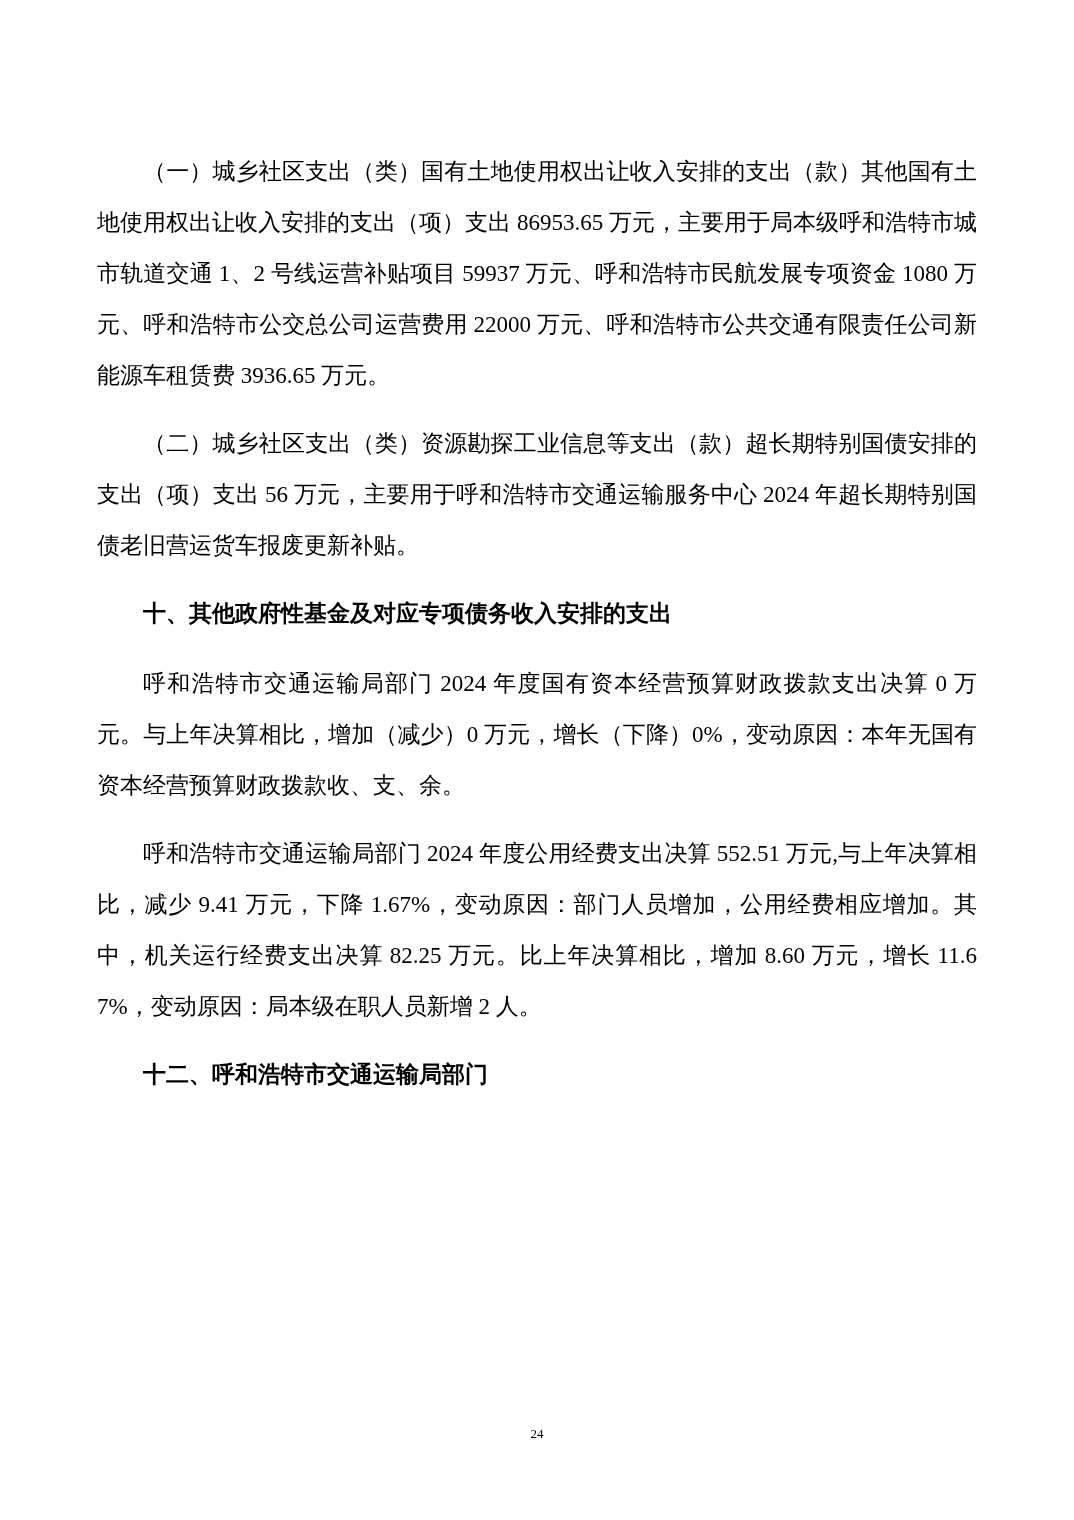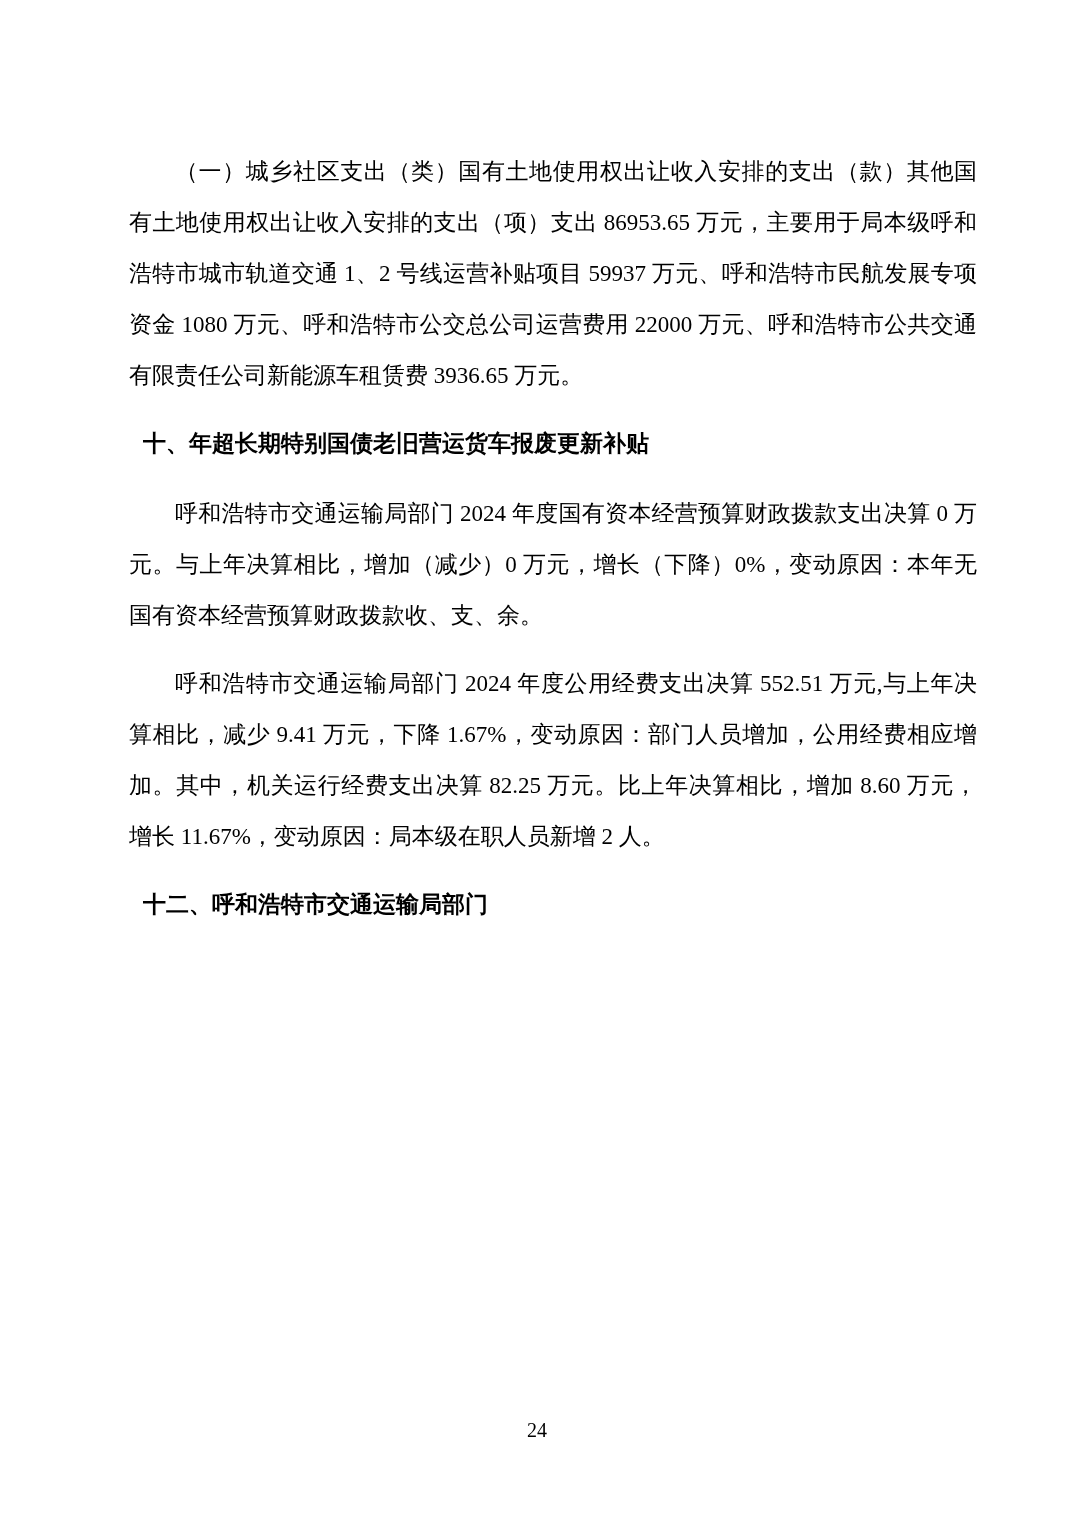--- a/index.html
+++ b/index.html
@@ -25,52 +25,52 @@
   }
   .body-para {
     font-family: "Liberation Serif", "DejaVu Serif", serif;
     font-size: 23px;
     line-height: 51px;
     text-align: justify;
     text-indent: 2em;
     margin-bottom: 17px;
     color: #000000;
     word-break: break-all;
-    margin-left: 32px;
   }
   .section-heading {
     font-family: "Liberation Sans", "DejaVu Sans", sans-serif;
     font-weight: bold;
     font-size: 23px;
     line-height: 51px;
     text-indent: 2em;
     margin-top: 13px;
     margin-bottom: 19px;
     color: #000000;
   }
   .page-footer {
     position: absolute;
     bottom: 78px;
     left: 0;
     width: 100%;
     text-align: center;
   }
   .page-number {
     font-family: "Liberation Serif", "DejaVu Serif", serif;
-    font-size: 20px;
+    font-size: 13px;
     color: #000000;
   }
 </style>
 </head>
 <body>
 
 <div class="page">
   <div class="content">
     <p class="body-para">（一）城乡社区支出（类）国有土地使用权出让收入安排的支出（款）其他国有土地使用权出让收入安排的支出（项）支出 86953.65 万元，主要用于局本级呼和浩特市城市轨道交通 1、2 号线运营补贴项目 59937 万元、呼和浩特市民航发展专项资金 1080 万元、呼和浩特市公交总公司运营费用 22000 万元、呼和浩特市公共交通有限责任公司新能源车租赁费 3936.65 万元。</p>
-    <h2 class="section-heading">十、年超长期特别国债老旧营运货车报废更新补贴</h2>
+    <p class="body-para">（二）城乡社区支出（类）资源勘探工业信息等支出（款）超长期特别国债安排的支出（项）支出 56 万元，主要用于呼和浩特市交通运输服务中心 2024 年超长期特别国债老旧营运货车报废更新补贴。</p>
+    <h2 class="section-heading">十、其他政府性基金及对应专项债务收入安排的支出</h2>
     <p class="body-para">呼和浩特市交通运输局部门 2024 年度国有资本经营预算财政拨款支出决算 0 万元。与上年决算相比，增加（减少）0 万元，增长（下降）0%，变动原因：本年无国有资本经营预算财政拨款收、支、余。</p>
     <p class="body-para">呼和浩特市交通运输局部门 2024 年度公用经费支出决算 552.51 万元,与上年决算相比，减少 9.41 万元，下降 1.67%，变动原因：部门人员增加，公用经费相应增加。其中，机关运行经费支出决算 82.25 万元。比上年决算相比，增加 8.60 万元，增长 11.67%，变动原因：局本级在职人员新增 2 人。</p>
     <h2 class="section-heading">十二、呼和浩特市交通运输局部门</h2>
   </div>
   <div class="page-footer">
     <span class="page-number">24</span>
   </div>
 </div>
 
 </body></html>

